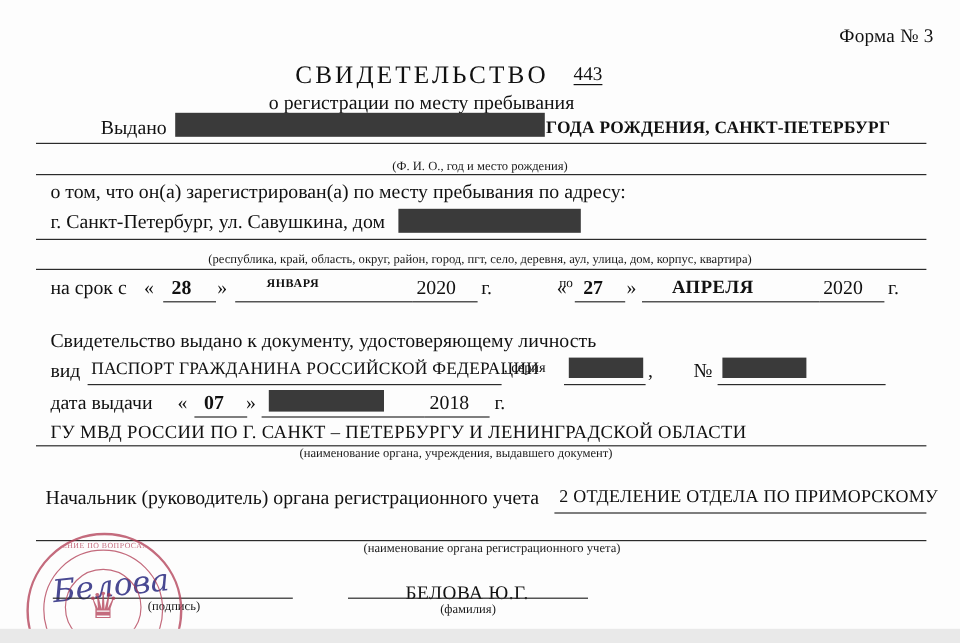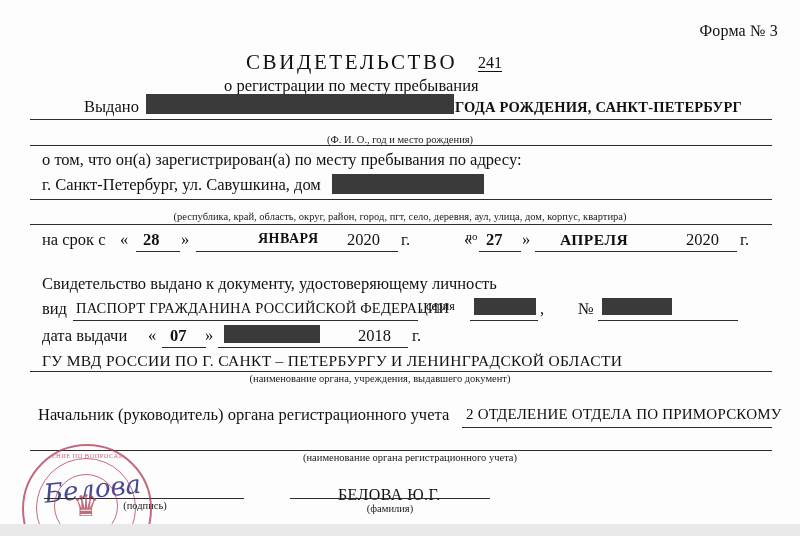--- a/index.html
+++ b/index.html
@@ -76,21 +76,21 @@
 
   #about-line { left: 42px; top: 150px; font-size: 16.5px; }
   #addr-line  { left: 42px; top: 175px; font-size: 16.5px; }
 
   #cap-addr { left: 120px; top: 211px; width: 560px; }
 
   #term-a { left: 42px;  top: 230px; font-size: 16.5px; }
   #term-q1{ left: 120px; top: 230px; font-size: 16.5px; }
   #term-d1{ left: 143px; top: 230px; font-size: 16.5px; font-weight: 700;}
   #term-q2{ left: 181px; top: 230px; font-size: 16.5px; }
-  #term-m1{ left: 222px; top: 231px; font-size: 14px; font-weight: 700; letter-spacing:.5px;margin-left:36px;}
+  #term-m1{ left: 222px; top: 231px; font-size: 10px; font-weight: 700; letter-spacing:.5px;}
   #term-y1{ left: 347px; top: 230px; font-size: 16.5px; }
   #term-g1{ left: 401px; top: 230px; font-size: 16.5px; }
   #term-po{ left: 432px; top: 230px; font-size: 11px; margin-left: 34px; }
   #term-q3{ left: 464px; top: 230px; font-size: 16.5px; }
   #term-d2{ left: 486px; top: 230px; font-size: 16.5px; font-weight: 700;}
   #term-q4{ left: 522px; top: 230px; font-size: 16.5px; }
   #term-m2{ left: 560px; top: 231px; font-size: 15.5px; font-weight: 700; letter-spacing:.5px;}
   #term-y2{ left: 686px; top: 230px; font-size: 16.5px; }
   #term-g2{ left: 740px; top: 230px; font-size: 16.5px; }
 
@@ -190,21 +190,21 @@
   }
 </style>
 </head>
 <body>
 
 <div class="page">
 
   <div class="lbl" id="form-no">Форма № 3</div>
 
   <div class="lbl" id="title-main">СВИДЕТЕЛЬСТВО</div>
-  <div class="lbl" id="title-number">241</div>
+  <div class="lbl" id="title-number">443</div>
   <div class="lbl" id="title-sub">о регистрации по месту пребывания</div>
 
   <div class="lbl" id="issued-label">Выдано</div>
   <div class="redact" style="left:146px; top:94px; width:308px; height:20px;"></div>
   <div class="lbl" id="birth-place">ГОДА РОЖДЕНИЯ, САНКТ-ПЕТЕРБУРГ</div>
   <div class="rule" style="left:30px; top:119px; width:742px;"></div>
   <div class="caption" id="cap-fio">(Ф. И. О., год и место рождения)</div>
   <div class="rule" style="left:30px; top:145px; width:742px;"></div>
 
   <div class="lbl" id="addr-line">г. Санкт-Петербург, ул. Савушкина, дом</div>

